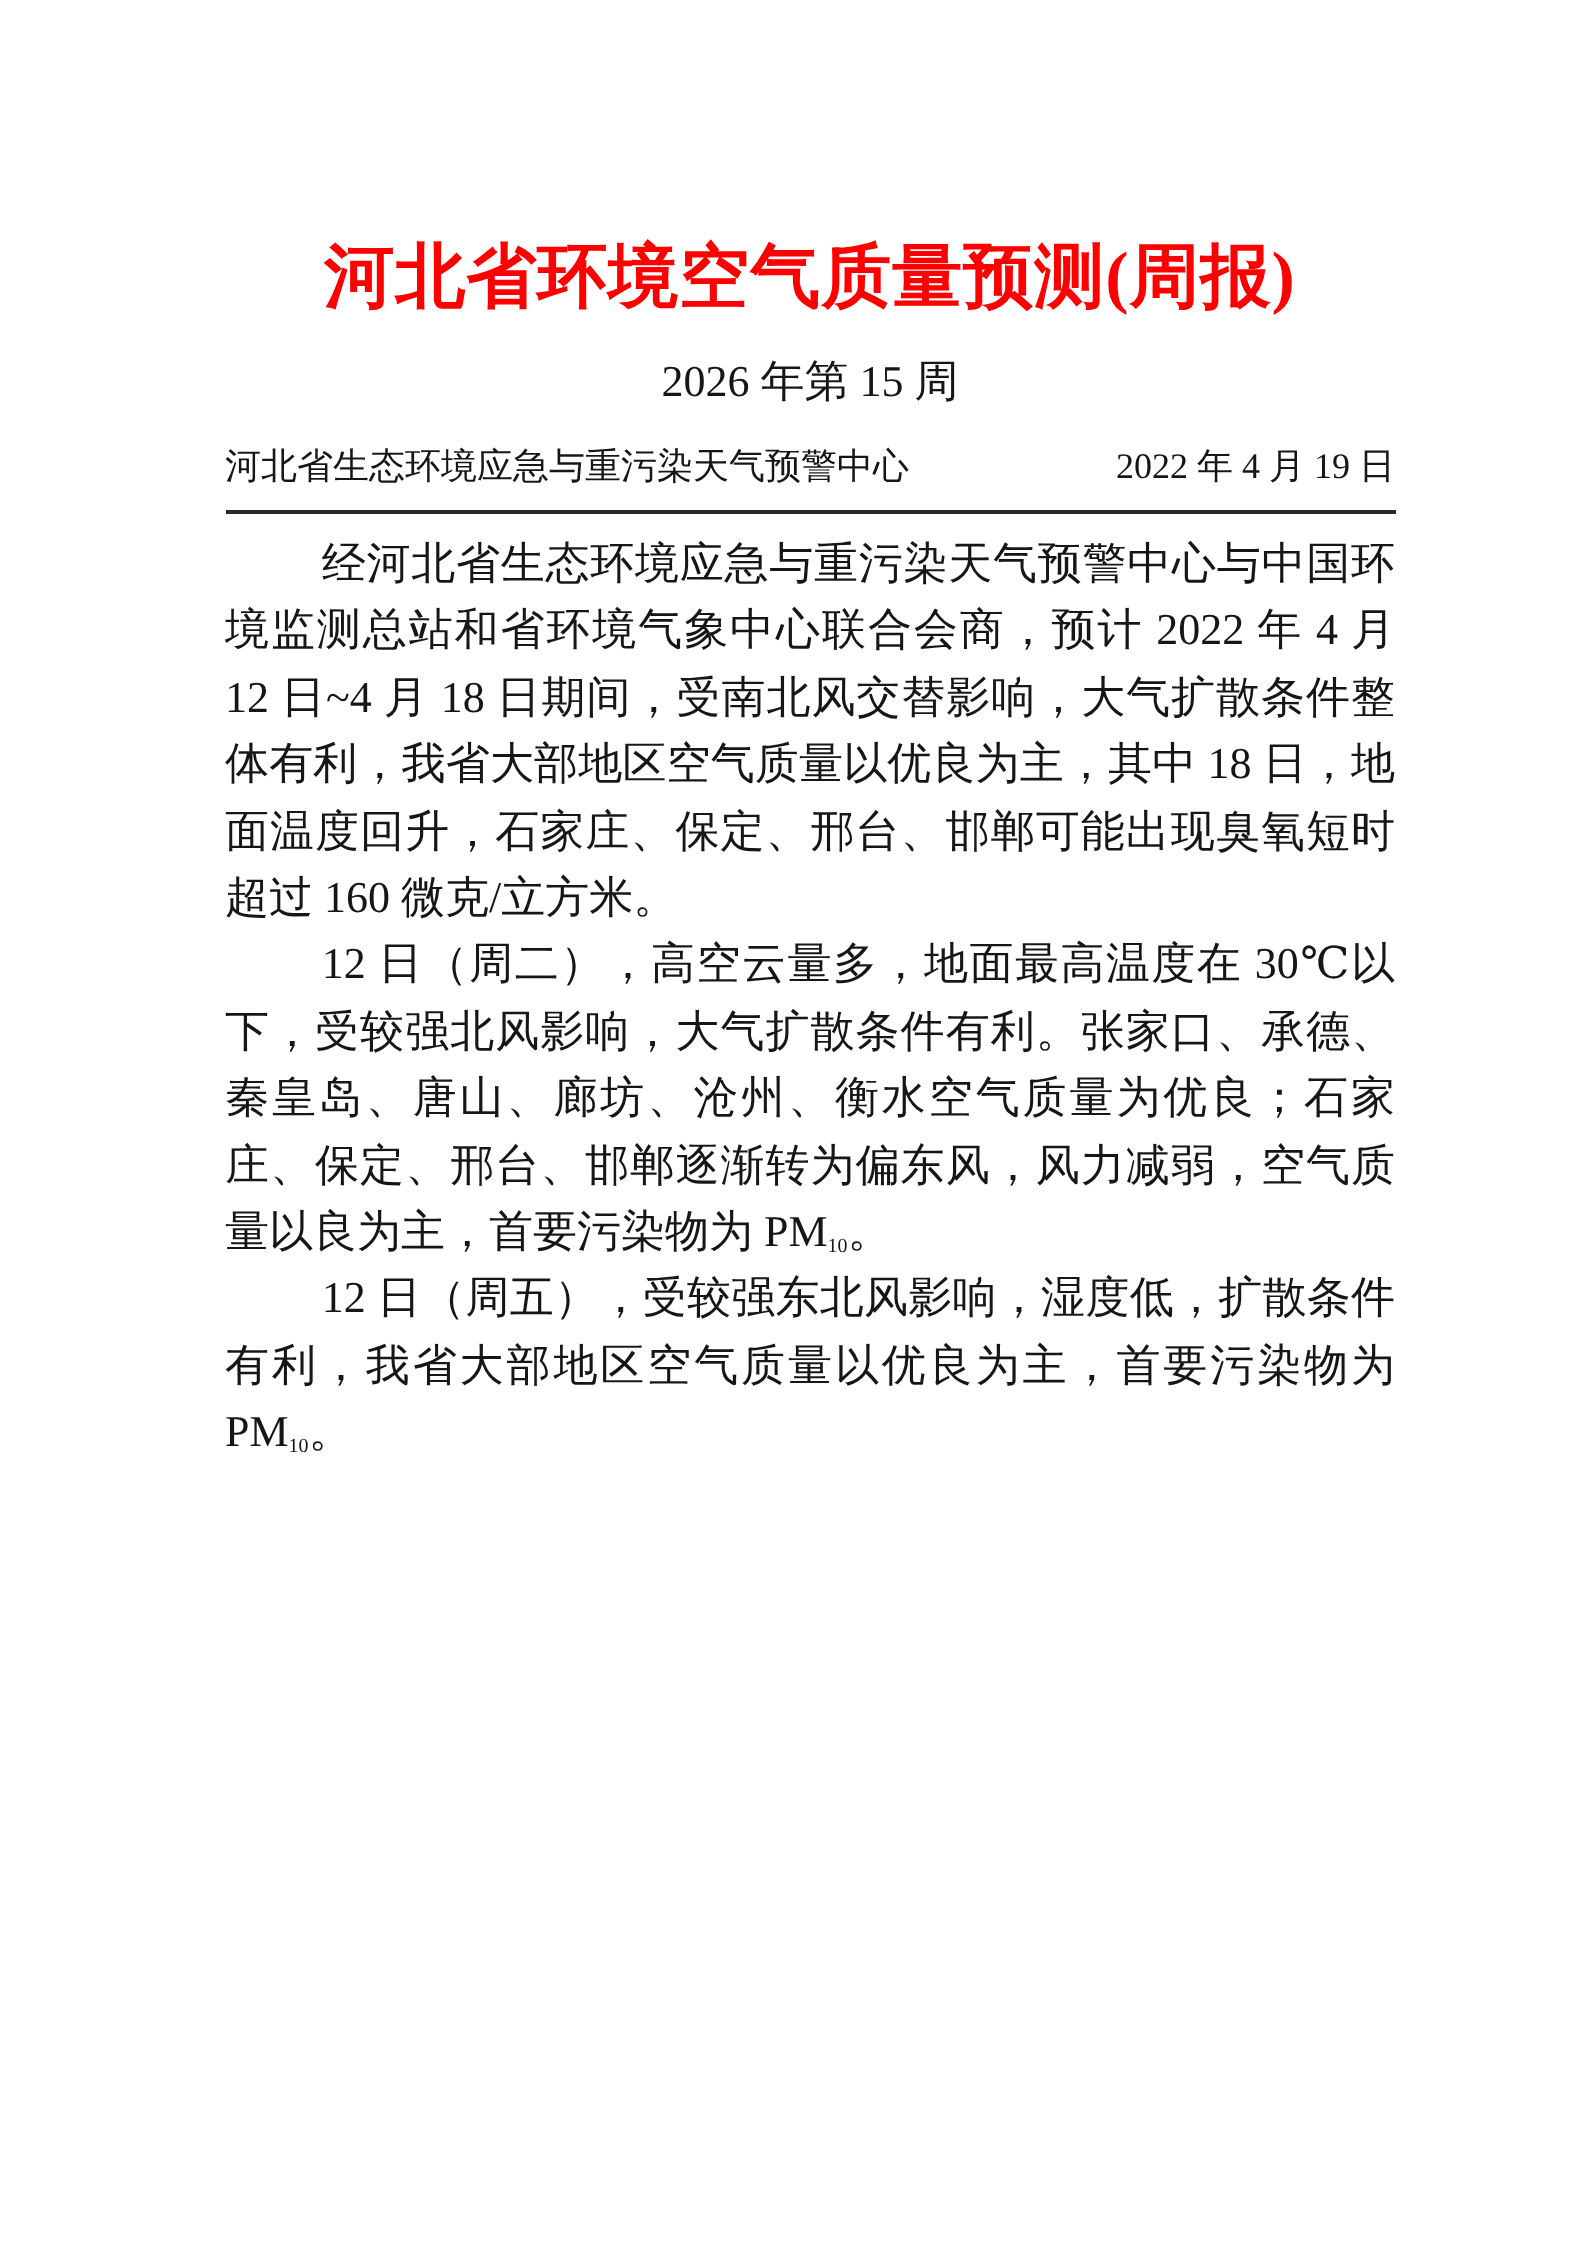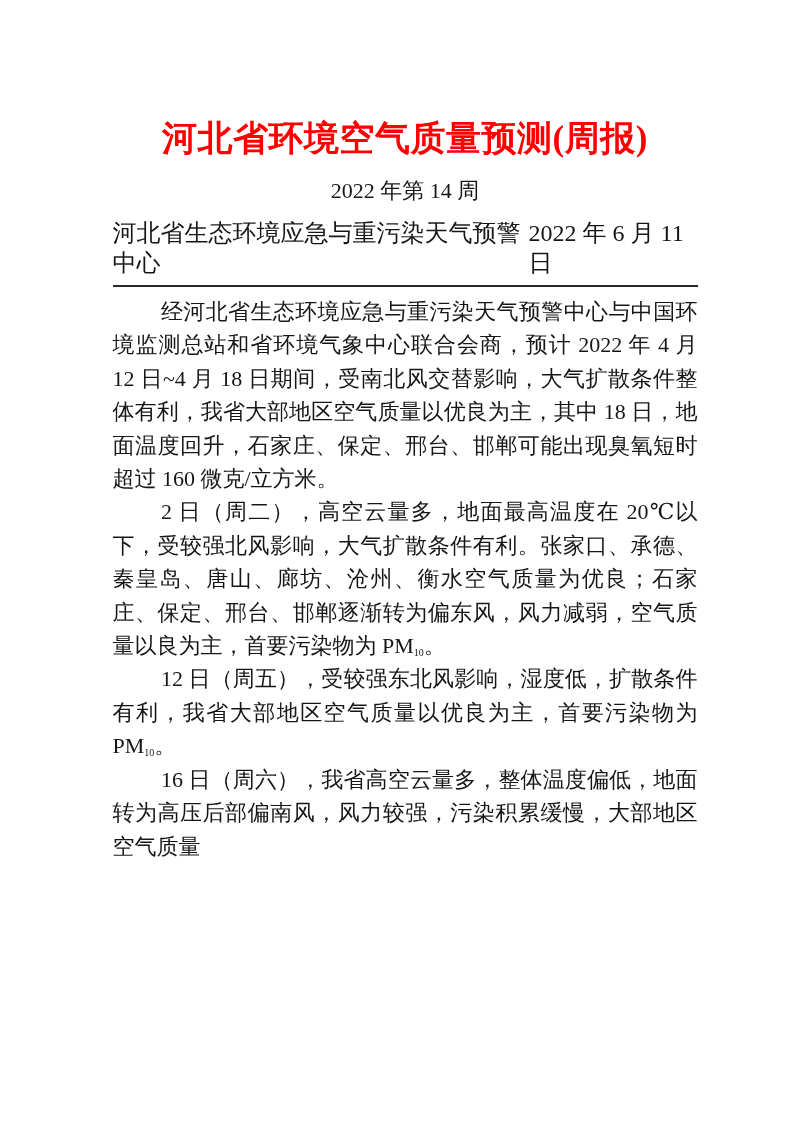--- a/index.html
+++ b/index.html
@@ -36,21 +36,21 @@
     margin-top: 14px;
     text-align: center;
     font-size: 22px;
     line-height: 30px;
   }
   .byline {
     margin-top: 12px;
     display: flex;
     justify-content: space-between;
     align-items: baseline;
-    font-size: 24px;
+    font-size: 18px;
     line-height: 30px;
   }
   .divider {
     margin-top: 7px;
     height: 0;
     border: none;
     border-top: 2px solid #2a2a2a;
   }
   .doc-body {
     font-size: 22px;
@@ -70,30 +70,29 @@
   }
 </style>
 </head>
 <body>
 
 <div class="page">
   <div class="content">
 
     <h1 class="doc-title" style="color: rgb(255, 0, 0);">河北省环境空气质量预测(周报)</h1>
 
-    <div class="doc-subtitle">2022 年第 14 周</div>
+    <div class="doc-subtitle">2026 年第 15 周</div>
 
     <div class="byline">
       <span>河北省生态环境应急与重污染天气预警中心</span>
-      <span>2022 年 6 月 11 日</span>
+      <span>2022 年 4 月 19 日</span>
     </div>
 
     <hr class="divider">
 
     <div class="doc-body">
         <p class="para"><span>经河北省生态环境应急与重污染天气预警中心与中国环境监测总站和省环境气象中心联合会商，预计 2022 年 4 月 12 日~4 月 18 日期间，受南北风交替影响，大气扩散条件整体有利，我省大部地区空气质量以优良为主，其中 18 日，地面温度回升，石家庄、保定、邢台、邯郸可能出现臭氧短时超过 160 微克/立方米。</span></p>
-        <p class="para"><span>2 日（周二），高空云量多，地面最高温度在 20℃以下，受较强北风影响，大气扩散条件有利。张家口、承德、秦皇岛、唐山、廊坊、沧州、衡水空气质量为优良；石家庄、保定、邢台、邯郸逐渐转为偏东风，风力减弱，空气质量以良为主，首要污染物为 PM</span><sub>10</sub><span>。</span></p>
+        <p class="para"><span>12 日（周二），高空云量多，地面最高温度在 30℃以下，受较强北风影响，大气扩散条件有利。张家口、承德、秦皇岛、唐山、廊坊、沧州、衡水空气质量为优良；石家庄、保定、邢台、邯郸逐渐转为偏东风，风力减弱，空气质量以良为主，首要污染物为 PM</span><sub>10</sub><span>。</span></p>
         <p class="para"><span>12 日（周五），受较强东北风影响，湿度低，扩散条件有利，我省大部地区空气质量以优良为主，首要污染物为 PM</span><sub>10</sub><span>。</span></p>
-        <p class="para"><span>16 日（周六），我省高空云量多，整体温度偏低，地面转为高压后部偏南风，风力较强，污染积累缓慢，大部地区空气质量</span></p>
       </div>
 
   </div>
 </div>
 
 </body></html>

